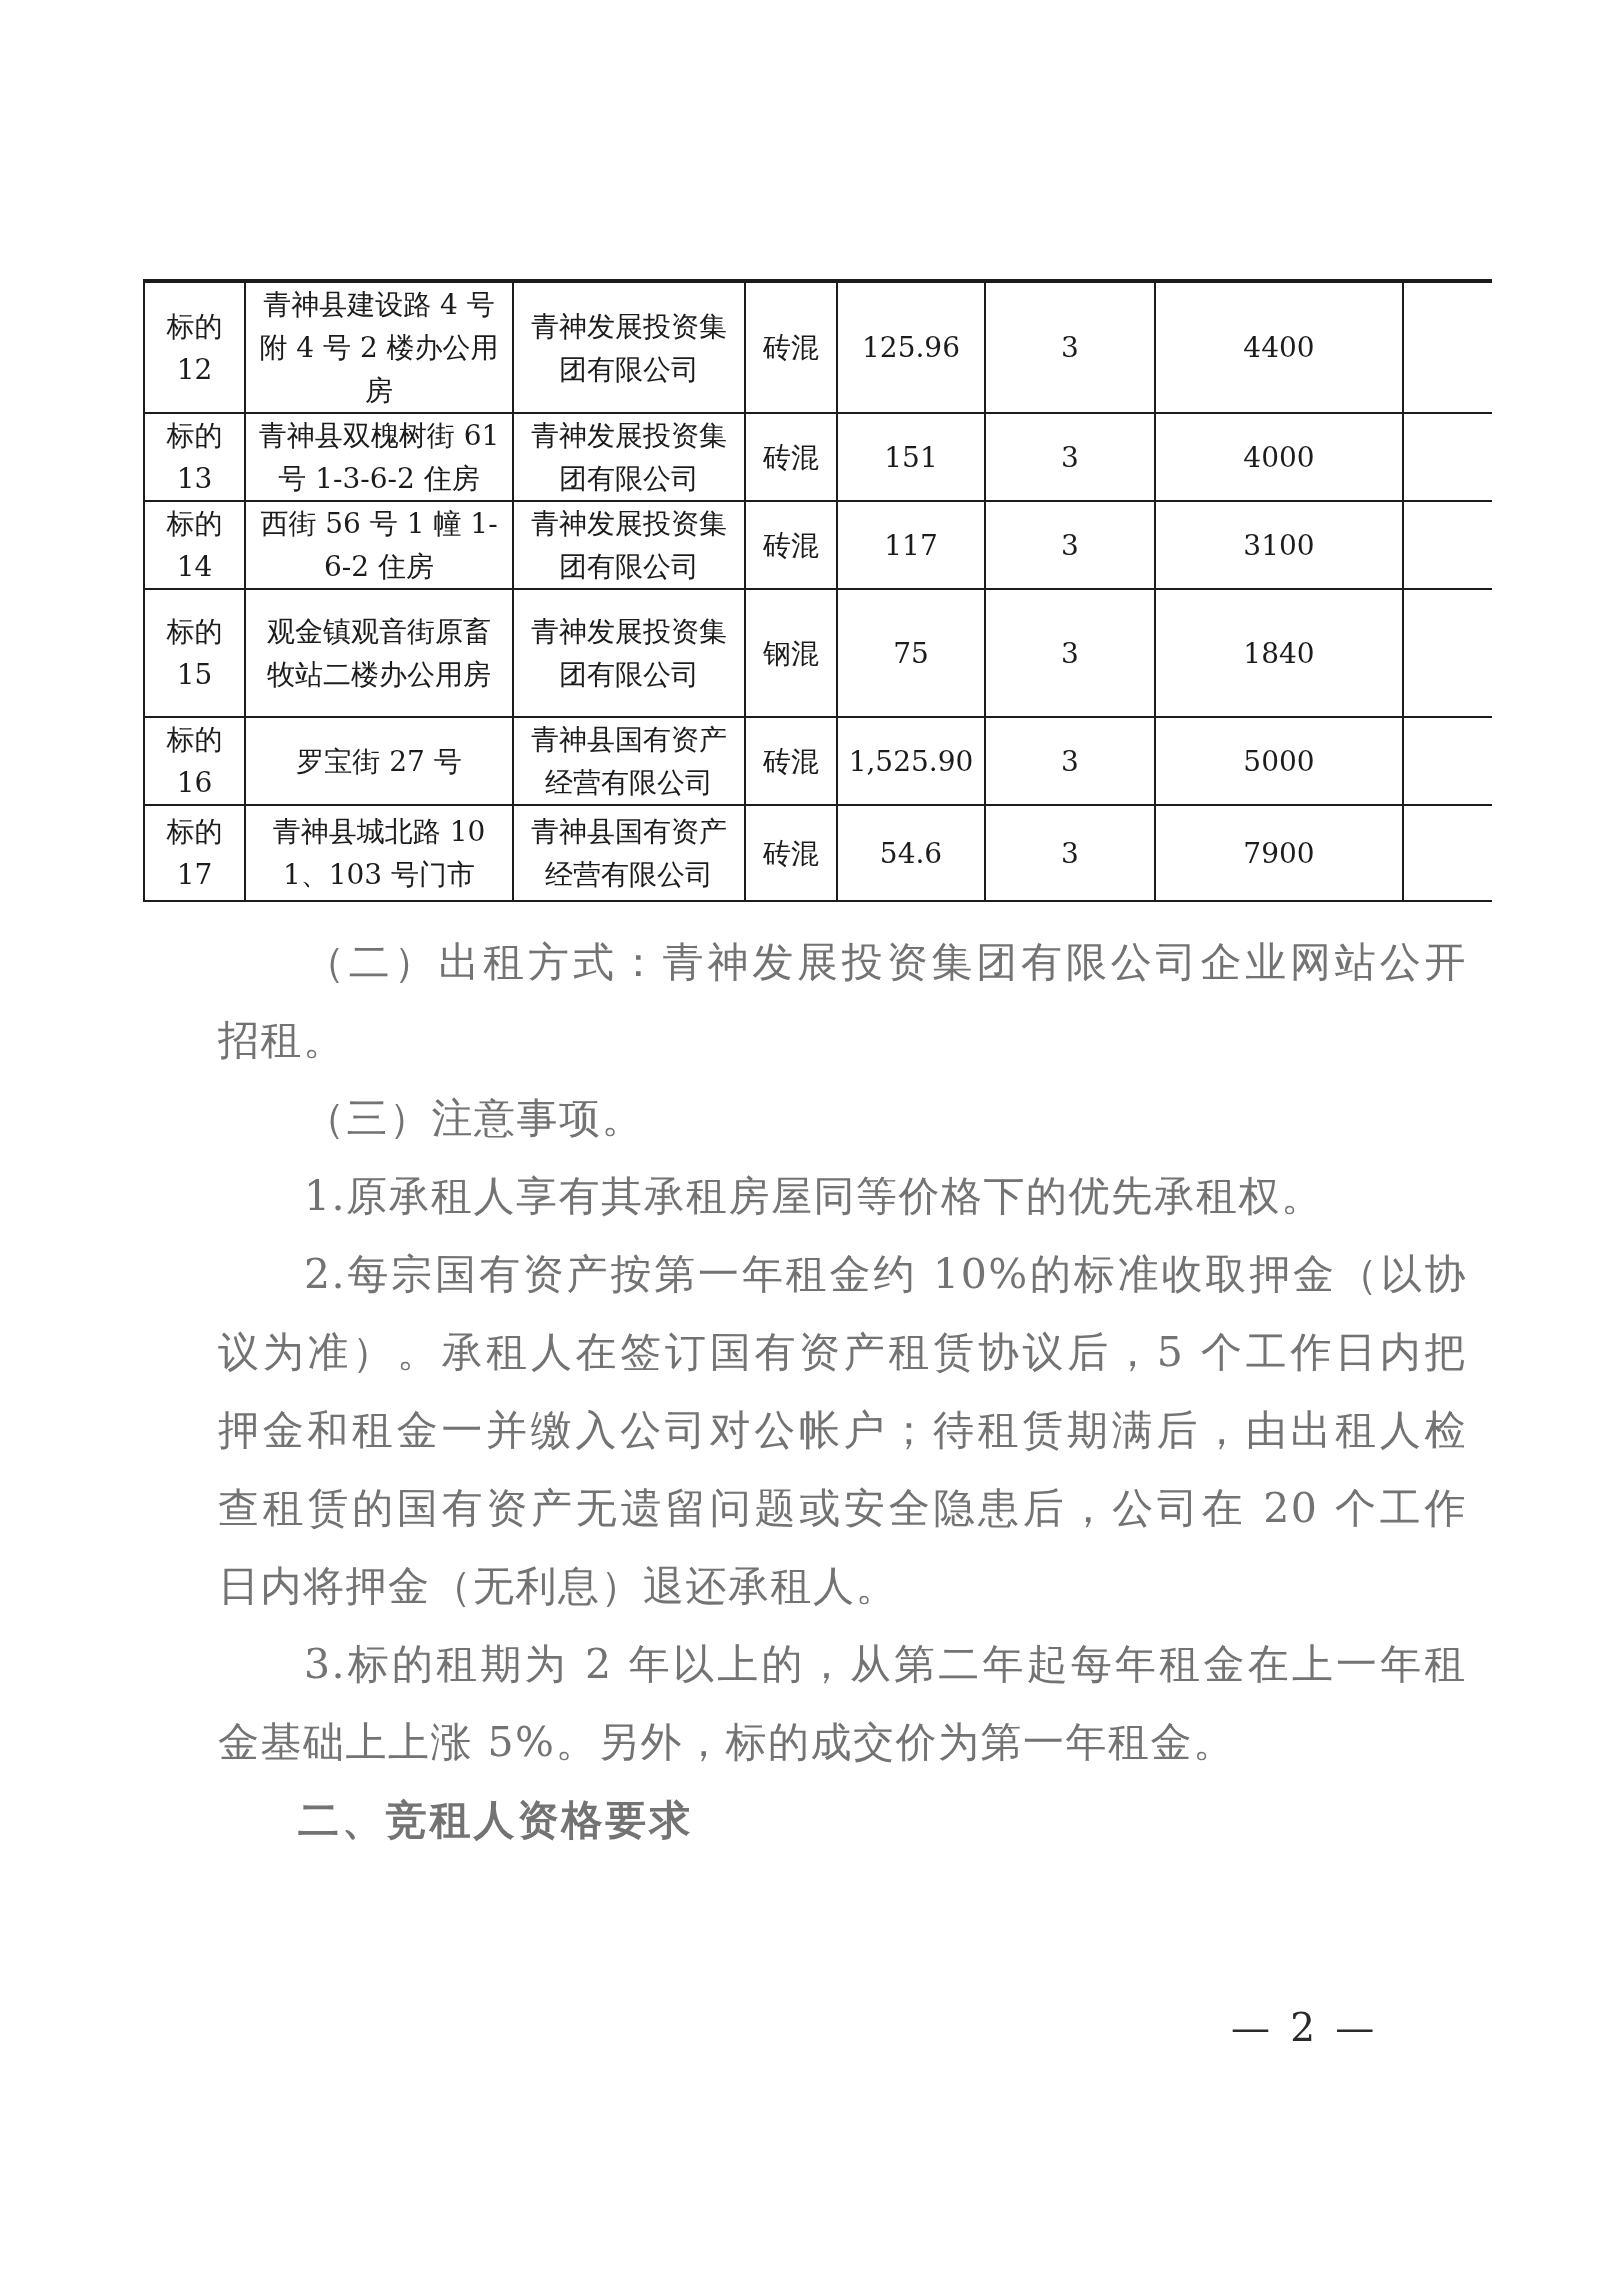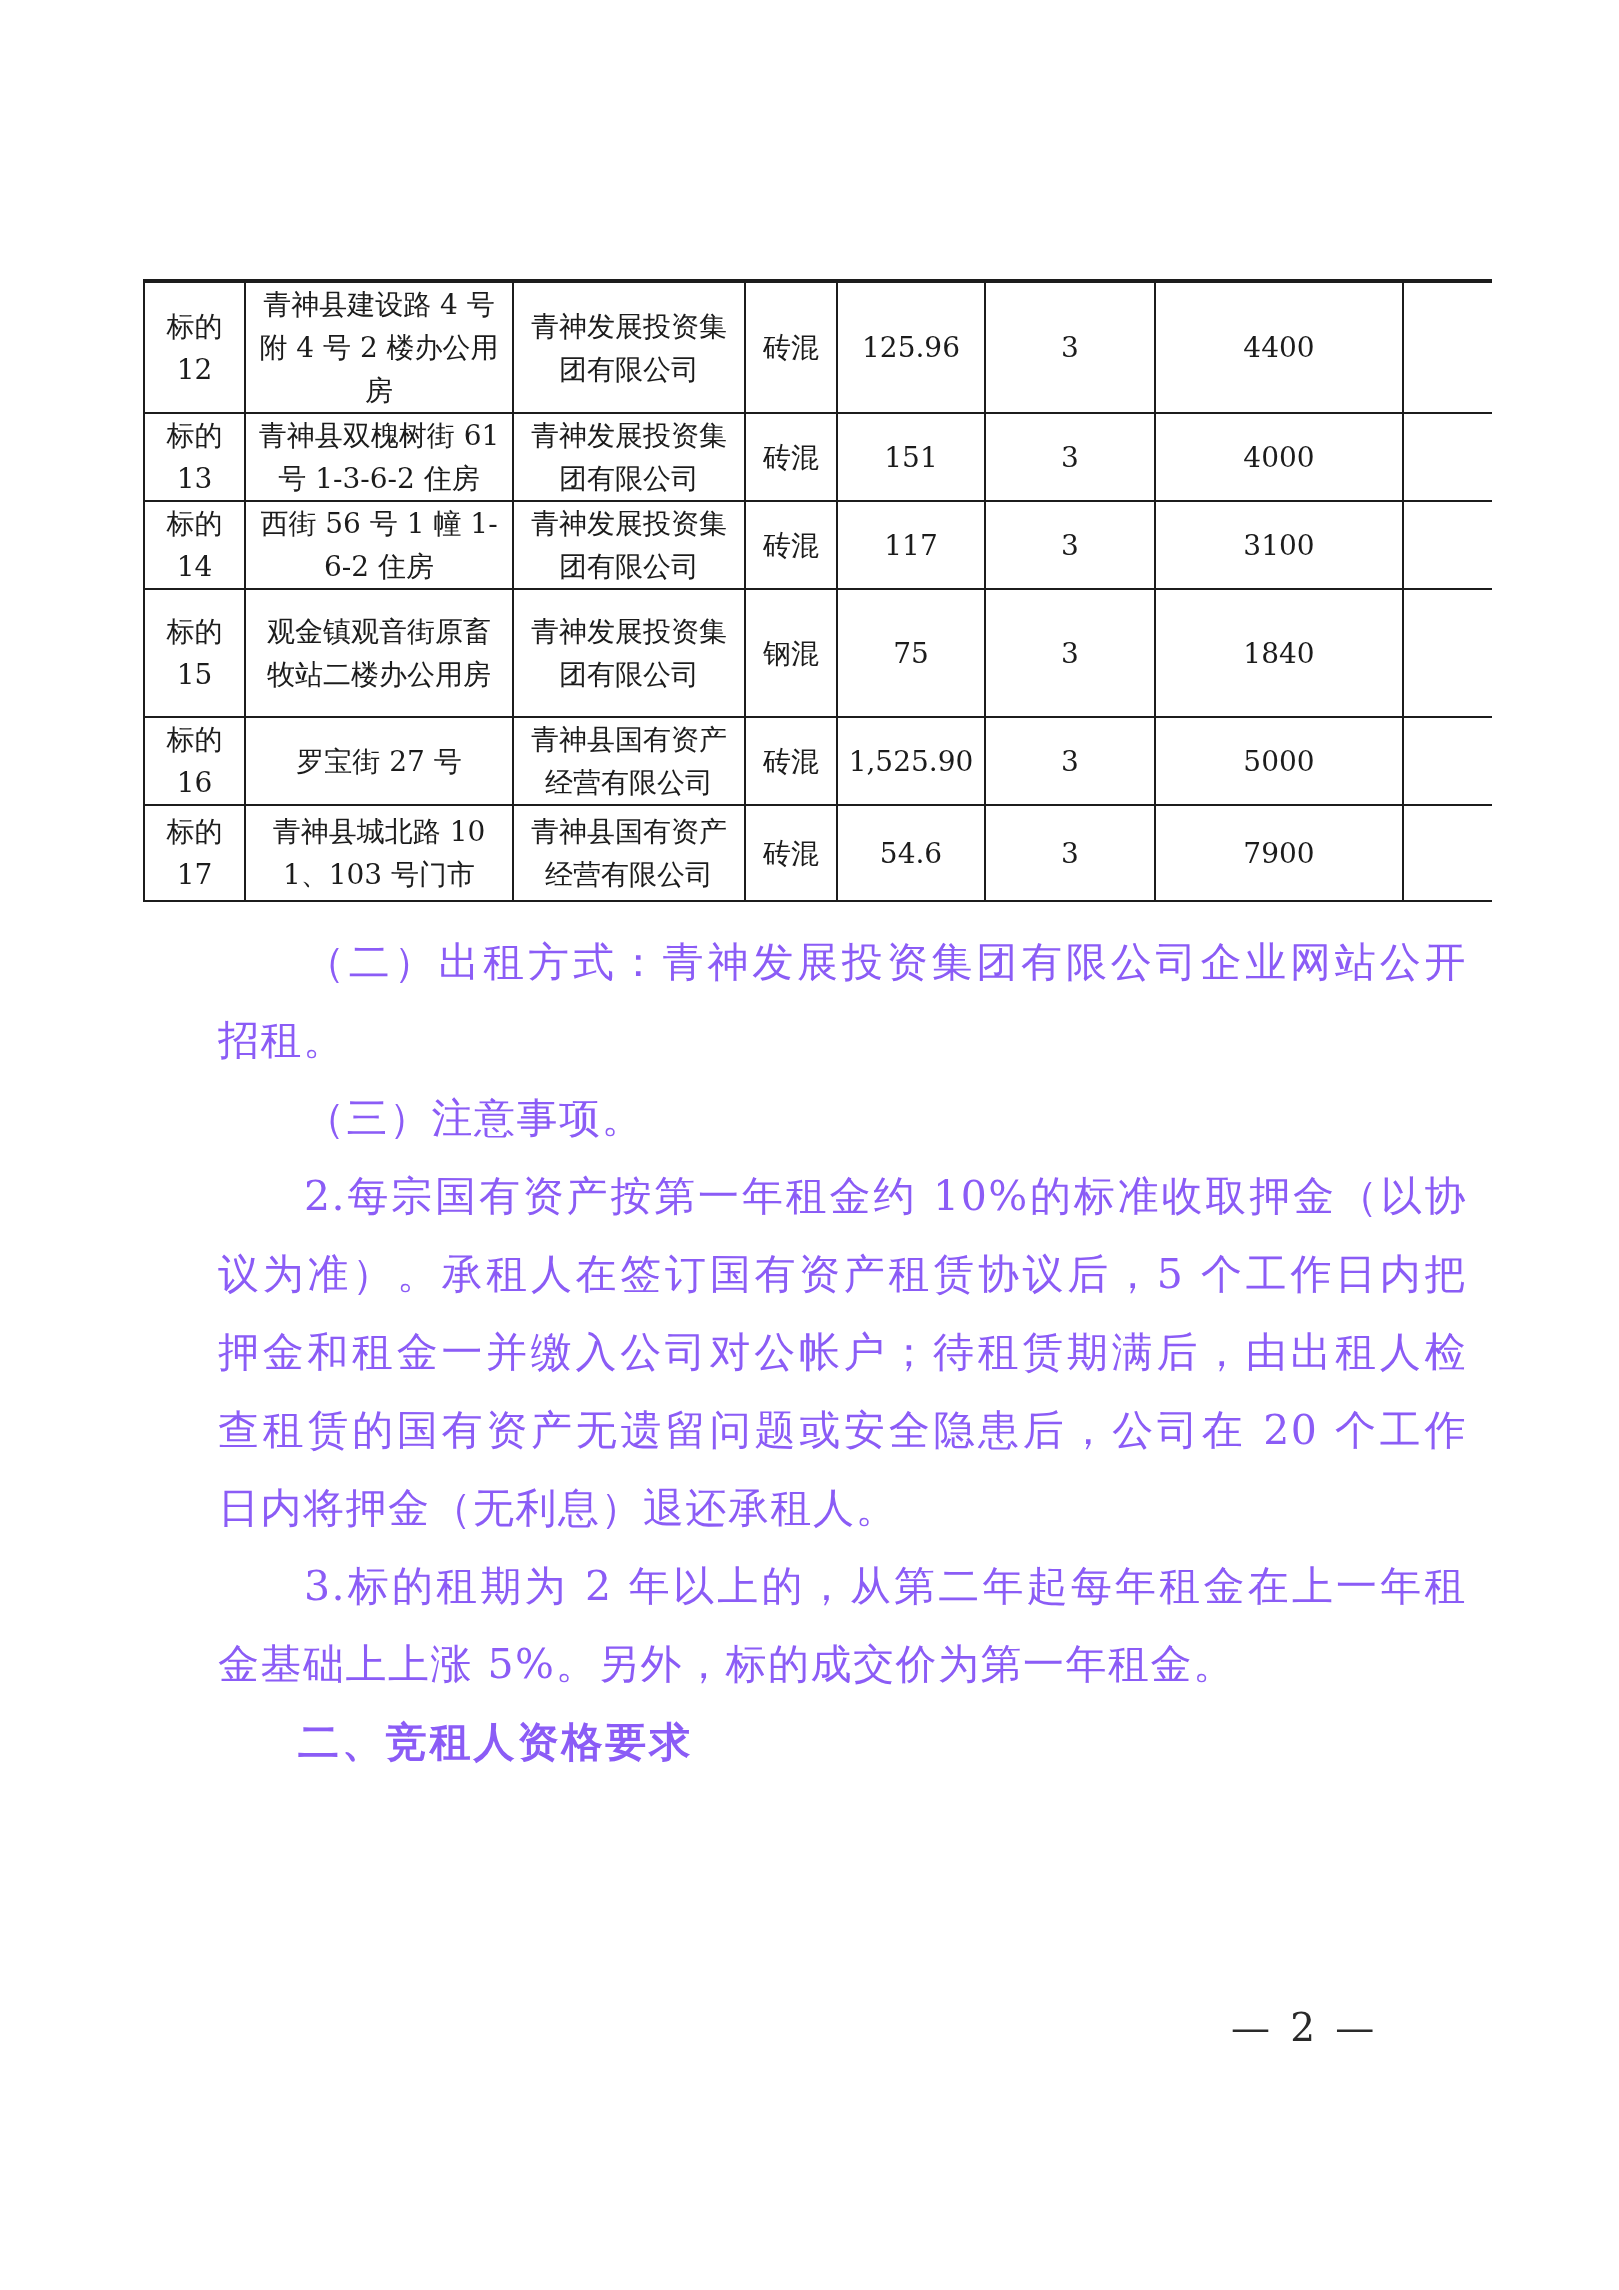--- a/index.html
+++ b/index.html
@@ -46,21 +46,21 @@
     left: 218px;
     top: 923px;
     width: 1249px;
   }
   .para { margin: 0; padding: 0; }
   .para-line {
     font-size: 41px;
     line-height: 78px;
     height: 78px;
     letter-spacing: 1.5px;
-    color: #8b5cf6;
+    color: #737373;
     text-align: justify;
     text-align-last: justify;
     text-justify: inter-character;
     word-break: break-all;
     white-space: nowrap;
   }
   .para-line.is-last {
     text-align-last: left;
   }
   .para-line.is-first {
@@ -187,20 +187,23 @@
 
   <div class="text-block">
       <div class="para">
         <div class="para-line is-first">（二）出租方式：青神发展投资集团有限公司企业网站公开</div>
         <div class="para-line is-last">招租。</div>
       </div>
       <div class="para">
         <div class="para-line is-first is-last">（三）注意事项。</div>
       </div>
       <div class="para">
+        <div class="para-line is-first is-last">1.原承租人享有其承租房屋同等价格下的优先承租权。</div>
+      </div>
+      <div class="para">
         <div class="para-line is-first">2.每宗国有资产按第一年租金约 10%的标准收取押金（以协</div>
         <div class="para-line">议为准）。承租人在签订国有资产租赁协议后，5 个工作日内把</div>
         <div class="para-line">押金和租金一并缴入公司对公帐户；待租赁期满后，由出租人检</div>
         <div class="para-line">查租赁的国有资产无遗留问题或安全隐患后，公司在 20 个工作</div>
         <div class="para-line is-last">日内将押金（无利息）退还承租人。</div>
       </div>
       <div class="para">
         <div class="para-line is-first">3.标的租期为 2 年以上的，从第二年起每年租金在上一年租</div>
         <div class="para-line is-last">金基础上上涨 5%。另外，标的成交价为第一年租金。</div>
       </div>

